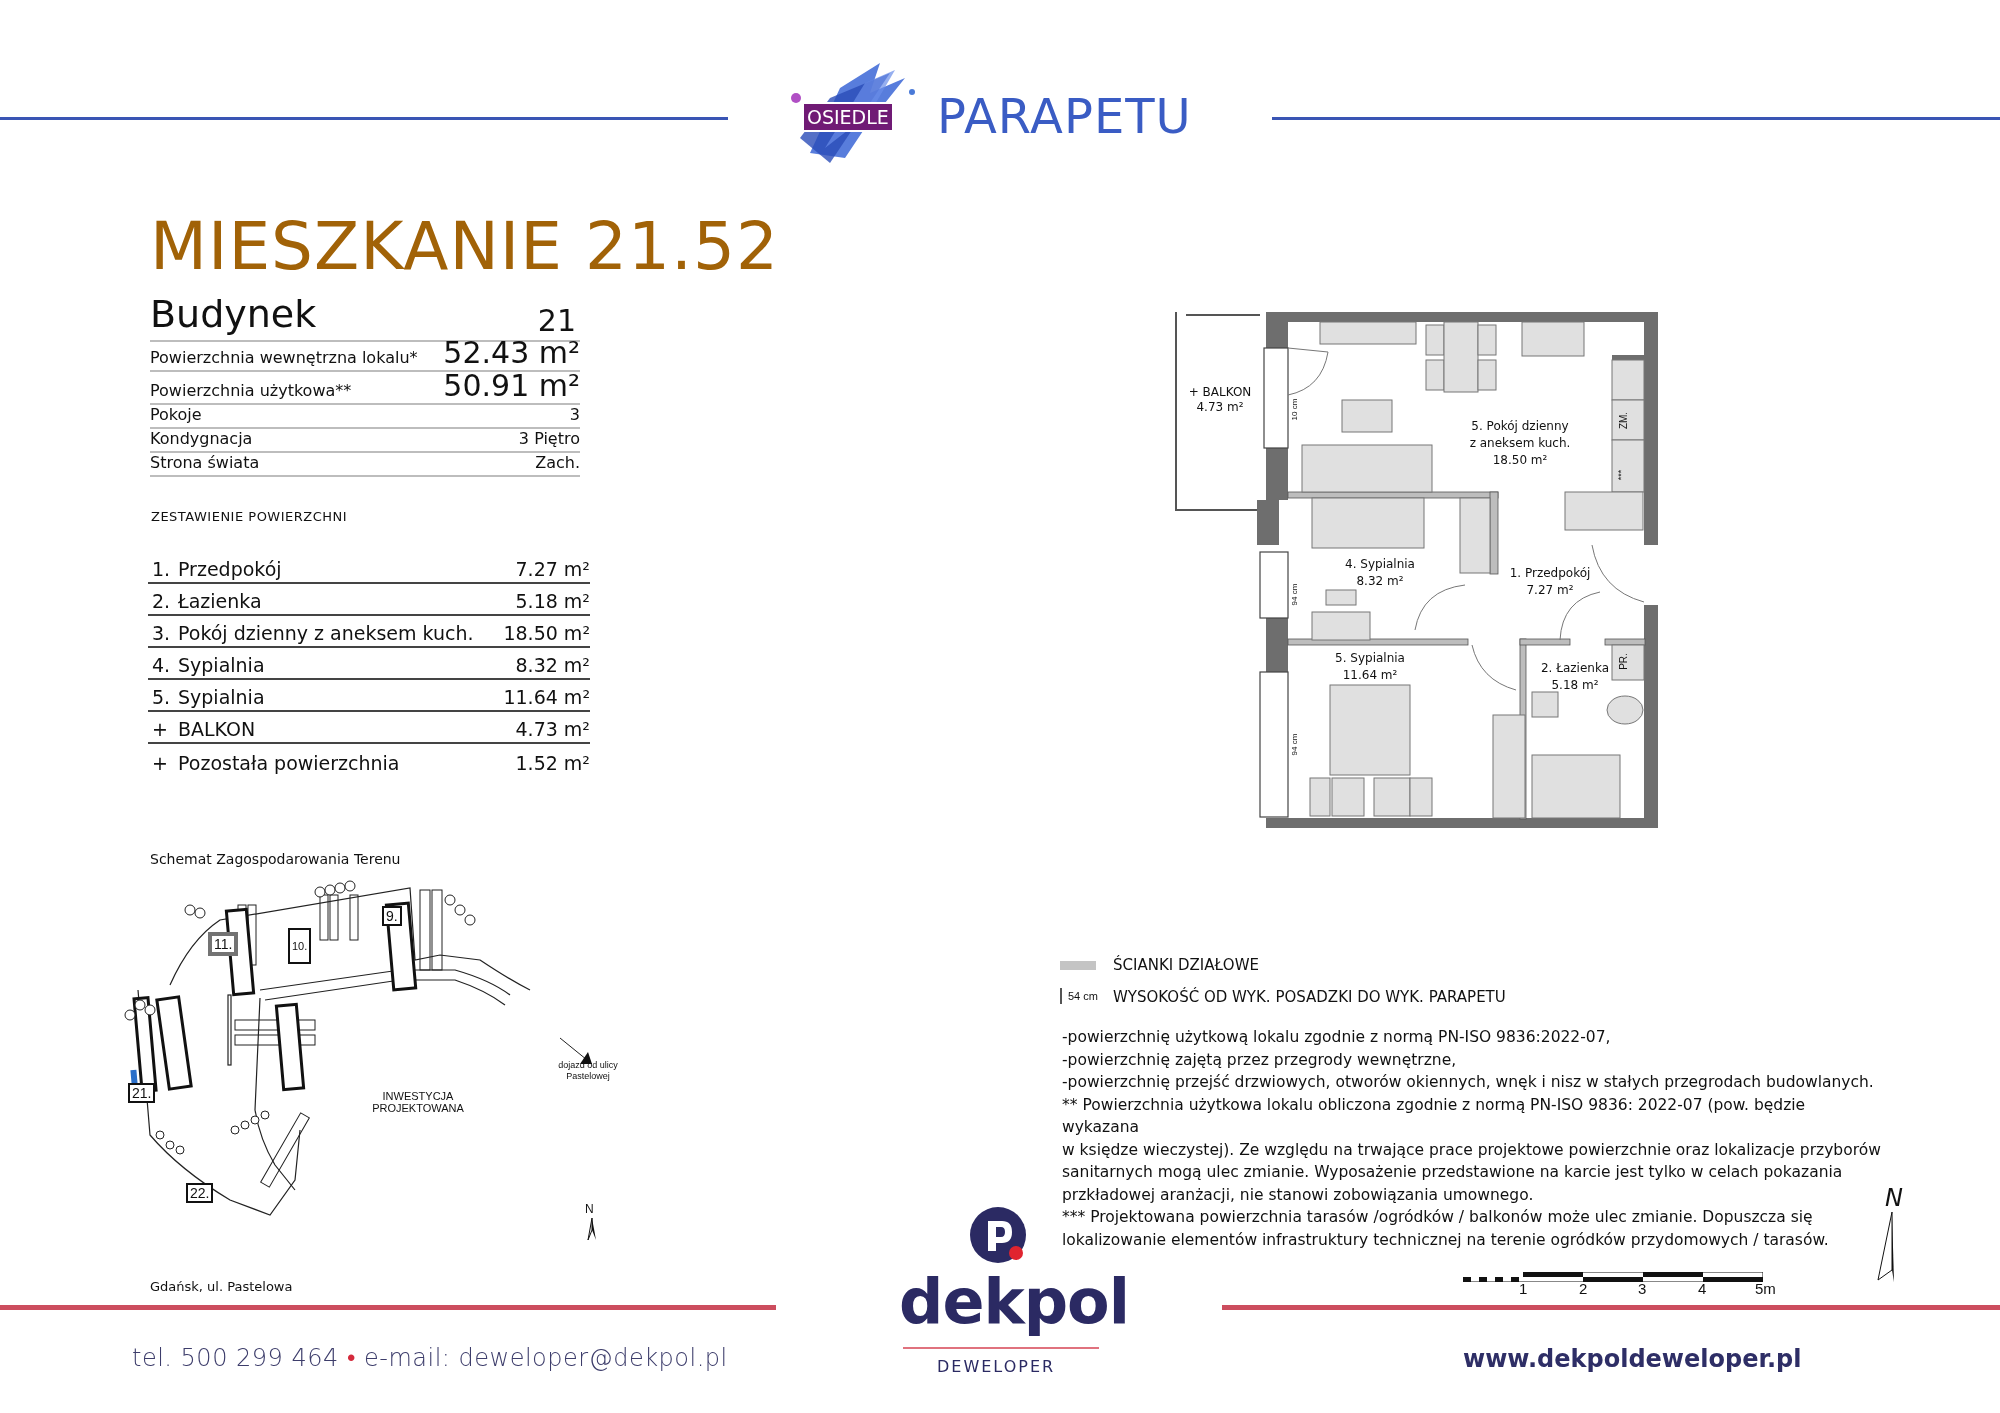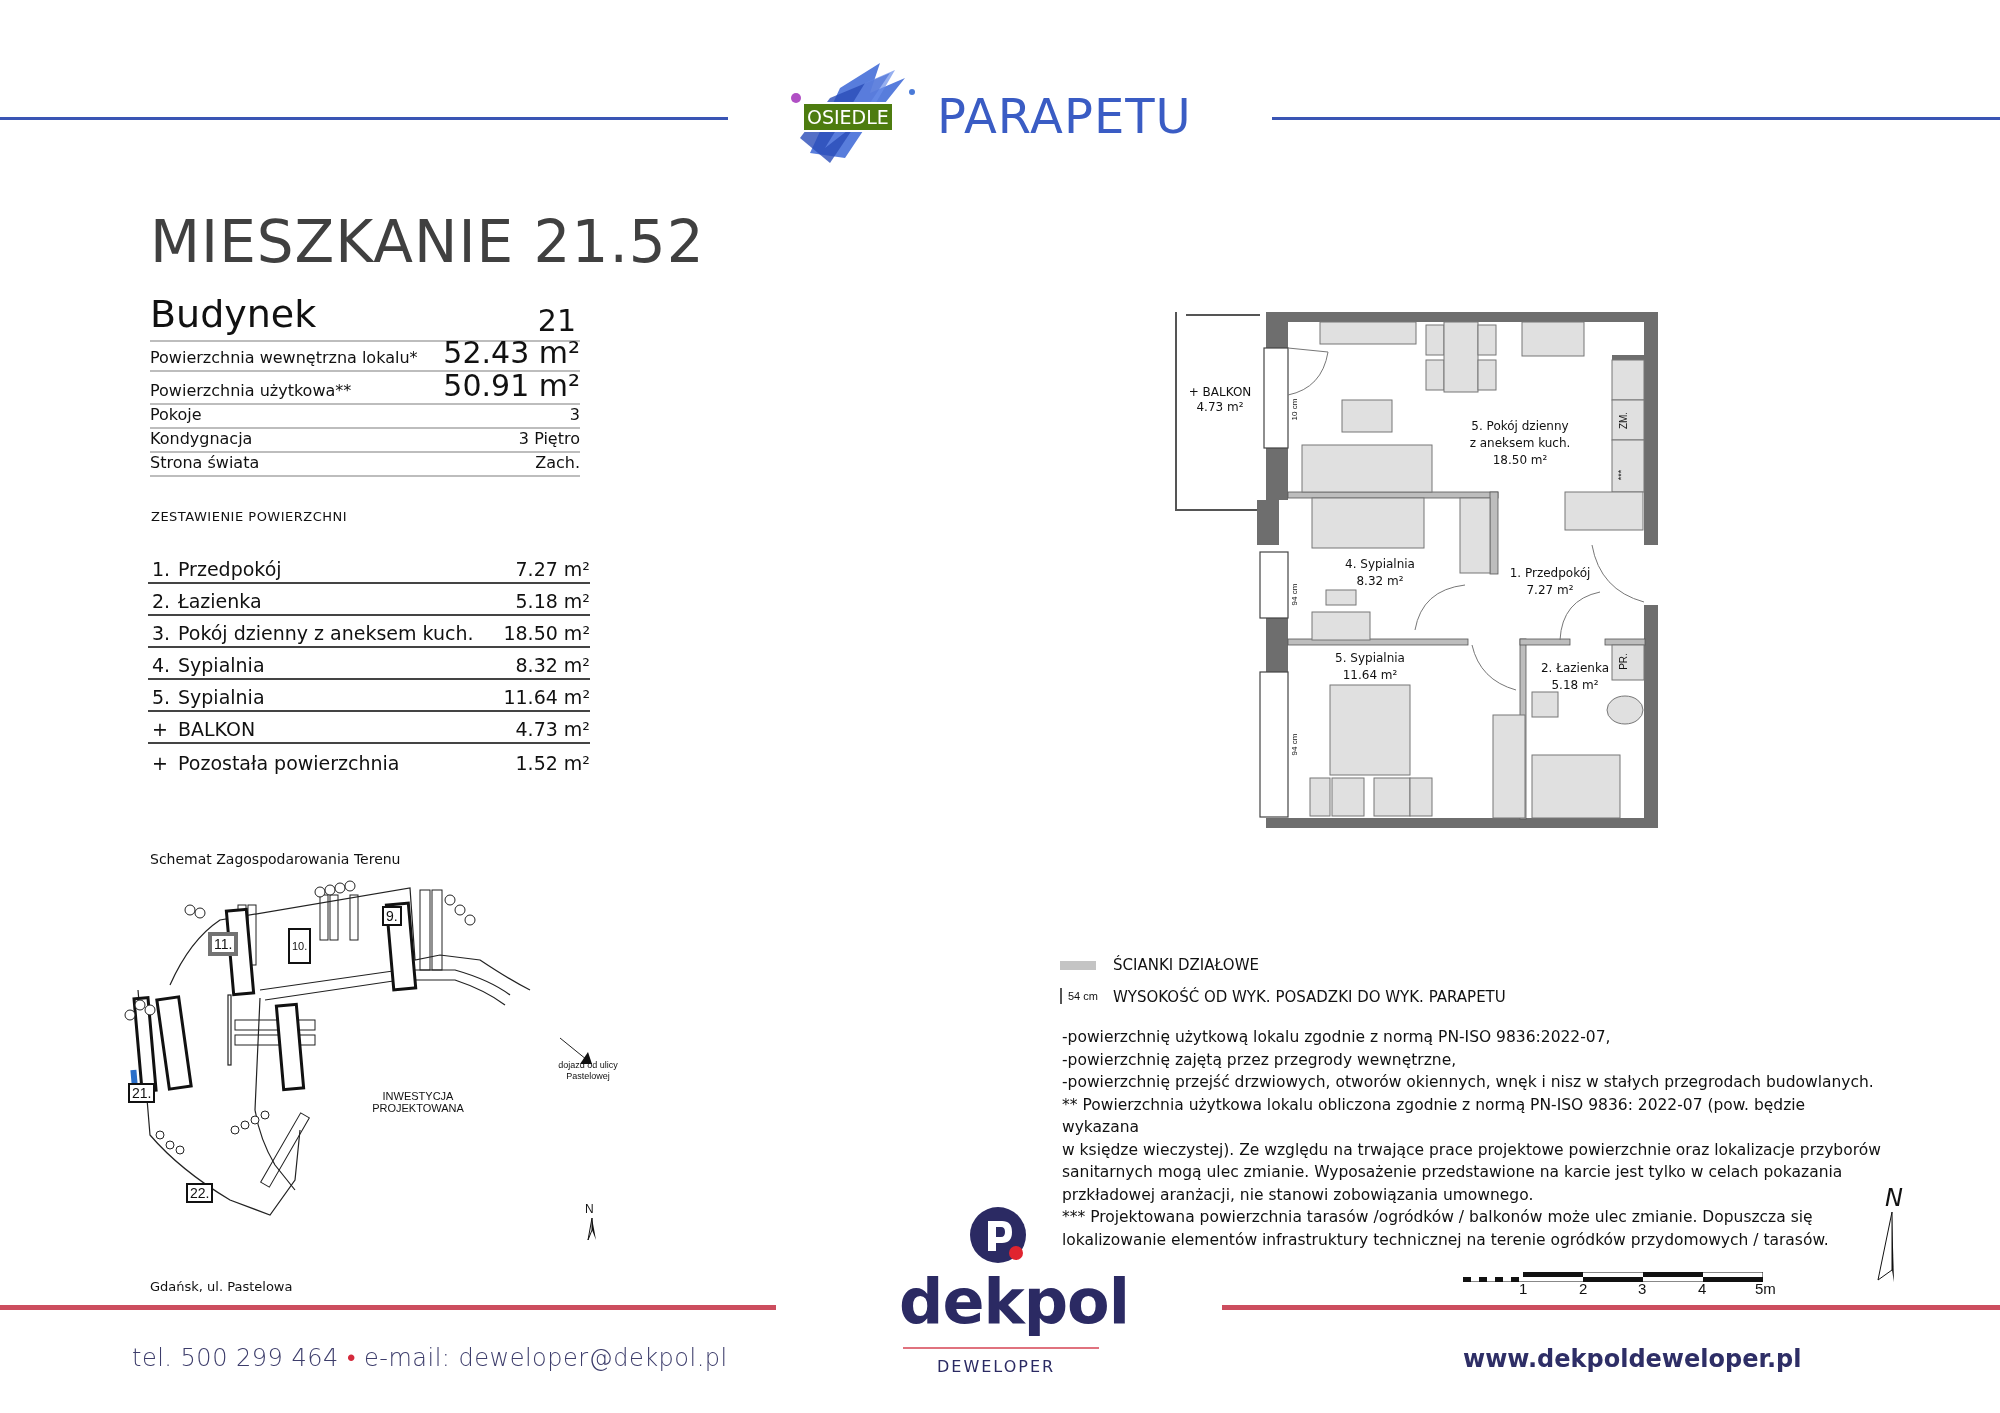--- a/index.html
+++ b/index.html
@@ -3,24 +3,24 @@
 <meta charset="utf-8">
 <style>
   * { box-sizing: border-box; margin: 0; padding: 0; }
   body { width: 2000px; height: 1413px; background: #ffffff; position: relative; overflow: hidden; font-family: "Liberation Sans", sans-serif; color: #111; }
   .abs { position: absolute; }
   .hline-blue { height: 3px; background: #3a55b4; }
   .hline-red { height: 5px; background: #cc4d5e; }
 
   
   .brand-title { font-family: "DejaVu Sans", sans-serif; font-size: 48px; color: #3a5cc4; letter-spacing: 1px; font-weight: normal; }
-  .osiedle-box { border: 2px solid #fff; color: #fff; font-family: "DejaVu Sans", sans-serif; font-size: 19px; padding: 2px 3px; background: #4d7c0f; letter-spacing: 0px; }
-
-  
-  .apt-title { font-family: "DejaVu Sans", sans-serif; font-size: 58px; font-weight: normal; letter-spacing: 1px; color: #404040; }
+  .osiedle-box { border: 2px solid #fff; color: #fff; font-family: "DejaVu Sans", sans-serif; font-size: 19px; padding: 2px 3px; background: #701a75; letter-spacing: 0px; }
+
+  
+  .apt-title { font-family: "DejaVu Sans", sans-serif; font-size: 66px; font-weight: normal; letter-spacing: 1px; color: #a16207; }
   .budynek-label { font-family: "DejaVu Sans", sans-serif; font-size: 38px; }
   .budynek-val { font-family: "DejaVu Sans", sans-serif; font-size: 30px; text-align: right; margin-top: 11px; }
   .info-row { position: absolute; left: 150px; width: 430px; border-bottom: 2px solid #bdbdbd; display: flex; justify-content: space-between; align-items: flex-end; font-family: "DejaVu Sans", sans-serif; }
   .info-row .lbl { font-size: 16px; padding-bottom: 3px; }
   .info-row .val { font-size: 16px; padding-bottom: 3px; }
   .info-row .val.big { font-size: 30px; padding-bottom: 0; line-height: 34px; }
 
   .section-title { font-family: "DejaVu Sans", sans-serif; font-size: 13px; letter-spacing: 0.5px; }
   .area-row { position: absolute; left: 148px; width: 442px; border-bottom: 2px solid #444; display: flex; align-items: flex-end; font-family: "DejaVu Sans", sans-serif; font-size: 19px; padding-bottom: 2px; }
   .area-row .num { width: 30px; padding-left: 4px; }

